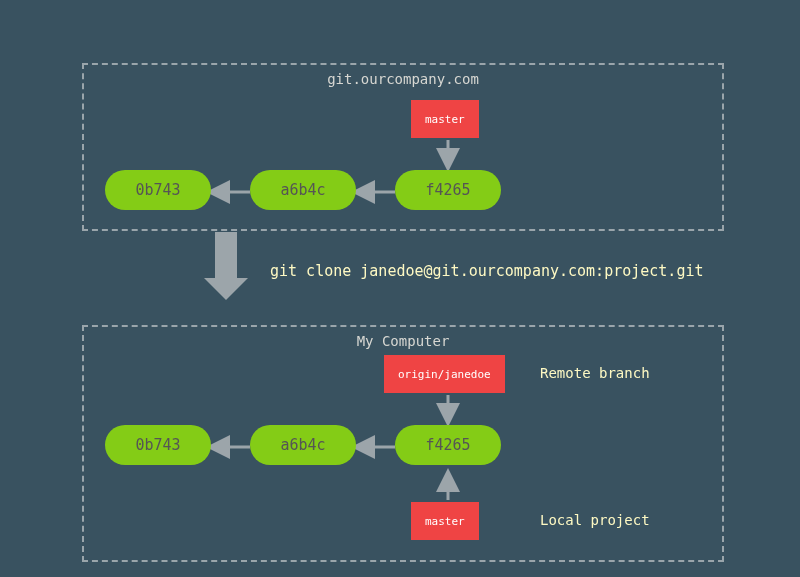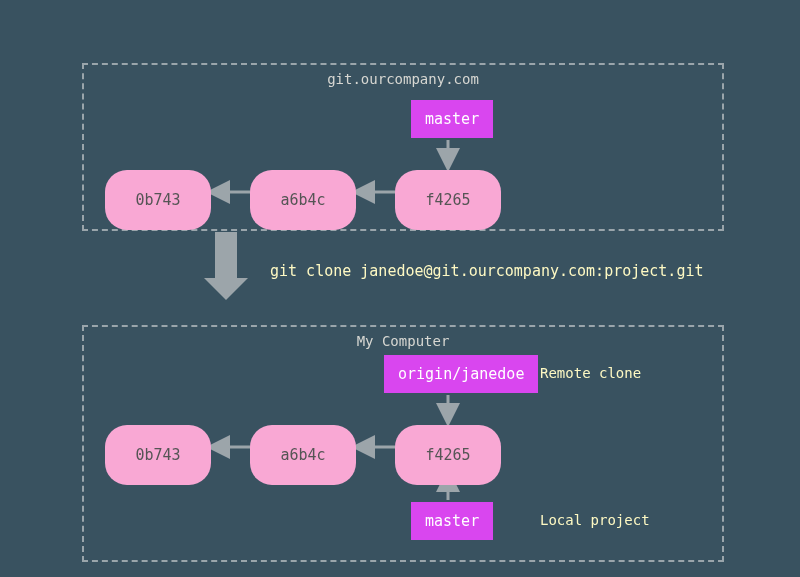--- a/index.html
+++ b/index.html
@@ -22,36 +22,36 @@
     top: 6px;
     left: 50%;
     transform: translateX(-50%);
     color: #d7d7d2;
     font-size: 14px;
     white-space: nowrap;
   }
   .commit {
     position: absolute;
     width: 106px;
-    height: 60px;
-    background: #f9a8d4;
+    height: 40px;
+    background: #84cc16;
     border-radius: 22px;
     display: flex;
     align-items: center;
     justify-content: center;
     color: #555;
     font-size: 15px;
   }
   .ref {
     position: absolute;
     height: 38px;
     padding: 0 14px;
-    background: #d946ef;
+    background: #ef4444;
     color: #fff;
-    font-size: 15px;
+    font-size: 11px;
     display: flex;
     align-items: center;
     justify-content: center;
     white-space: nowrap;
   }
   .label {
     position: absolute;
     color: #fef9c3;
     font-size: 14px;
     white-space: nowrap;
@@ -92,15 +92,15 @@
 
 <div class="label" style="left:270px; top:262px; font-size:15px;">git clone janedoe@git.ourcompany.com:project.git</div>
 
 <div class="panel" style="left:82px; top:316px; width:642px; height:237px;margin-top:9px;">
   <div class="panel-title">My Computer</div>
 </div>
 <div class="commit" style="left:105px; top:425px;">0b743</div>
 <div class="commit" style="left:250px; top:425px;">a6b4c</div>
 <div class="commit" style="left:395px; top:425px;">f4265</div>
 <div class="ref" style="left:384px; top:355px;">origin/janedoe</div>
-<div class="label" style="left:540px; top:365px;">Remote clone</div>
+<div class="label" style="left:540px; top:365px;">Remote branch</div>
 <div class="ref" style="left:411px; top:502px;">master</div>
 <div class="label" style="left:540px; top:512px;">Local project</div>
 
 </body></html>

